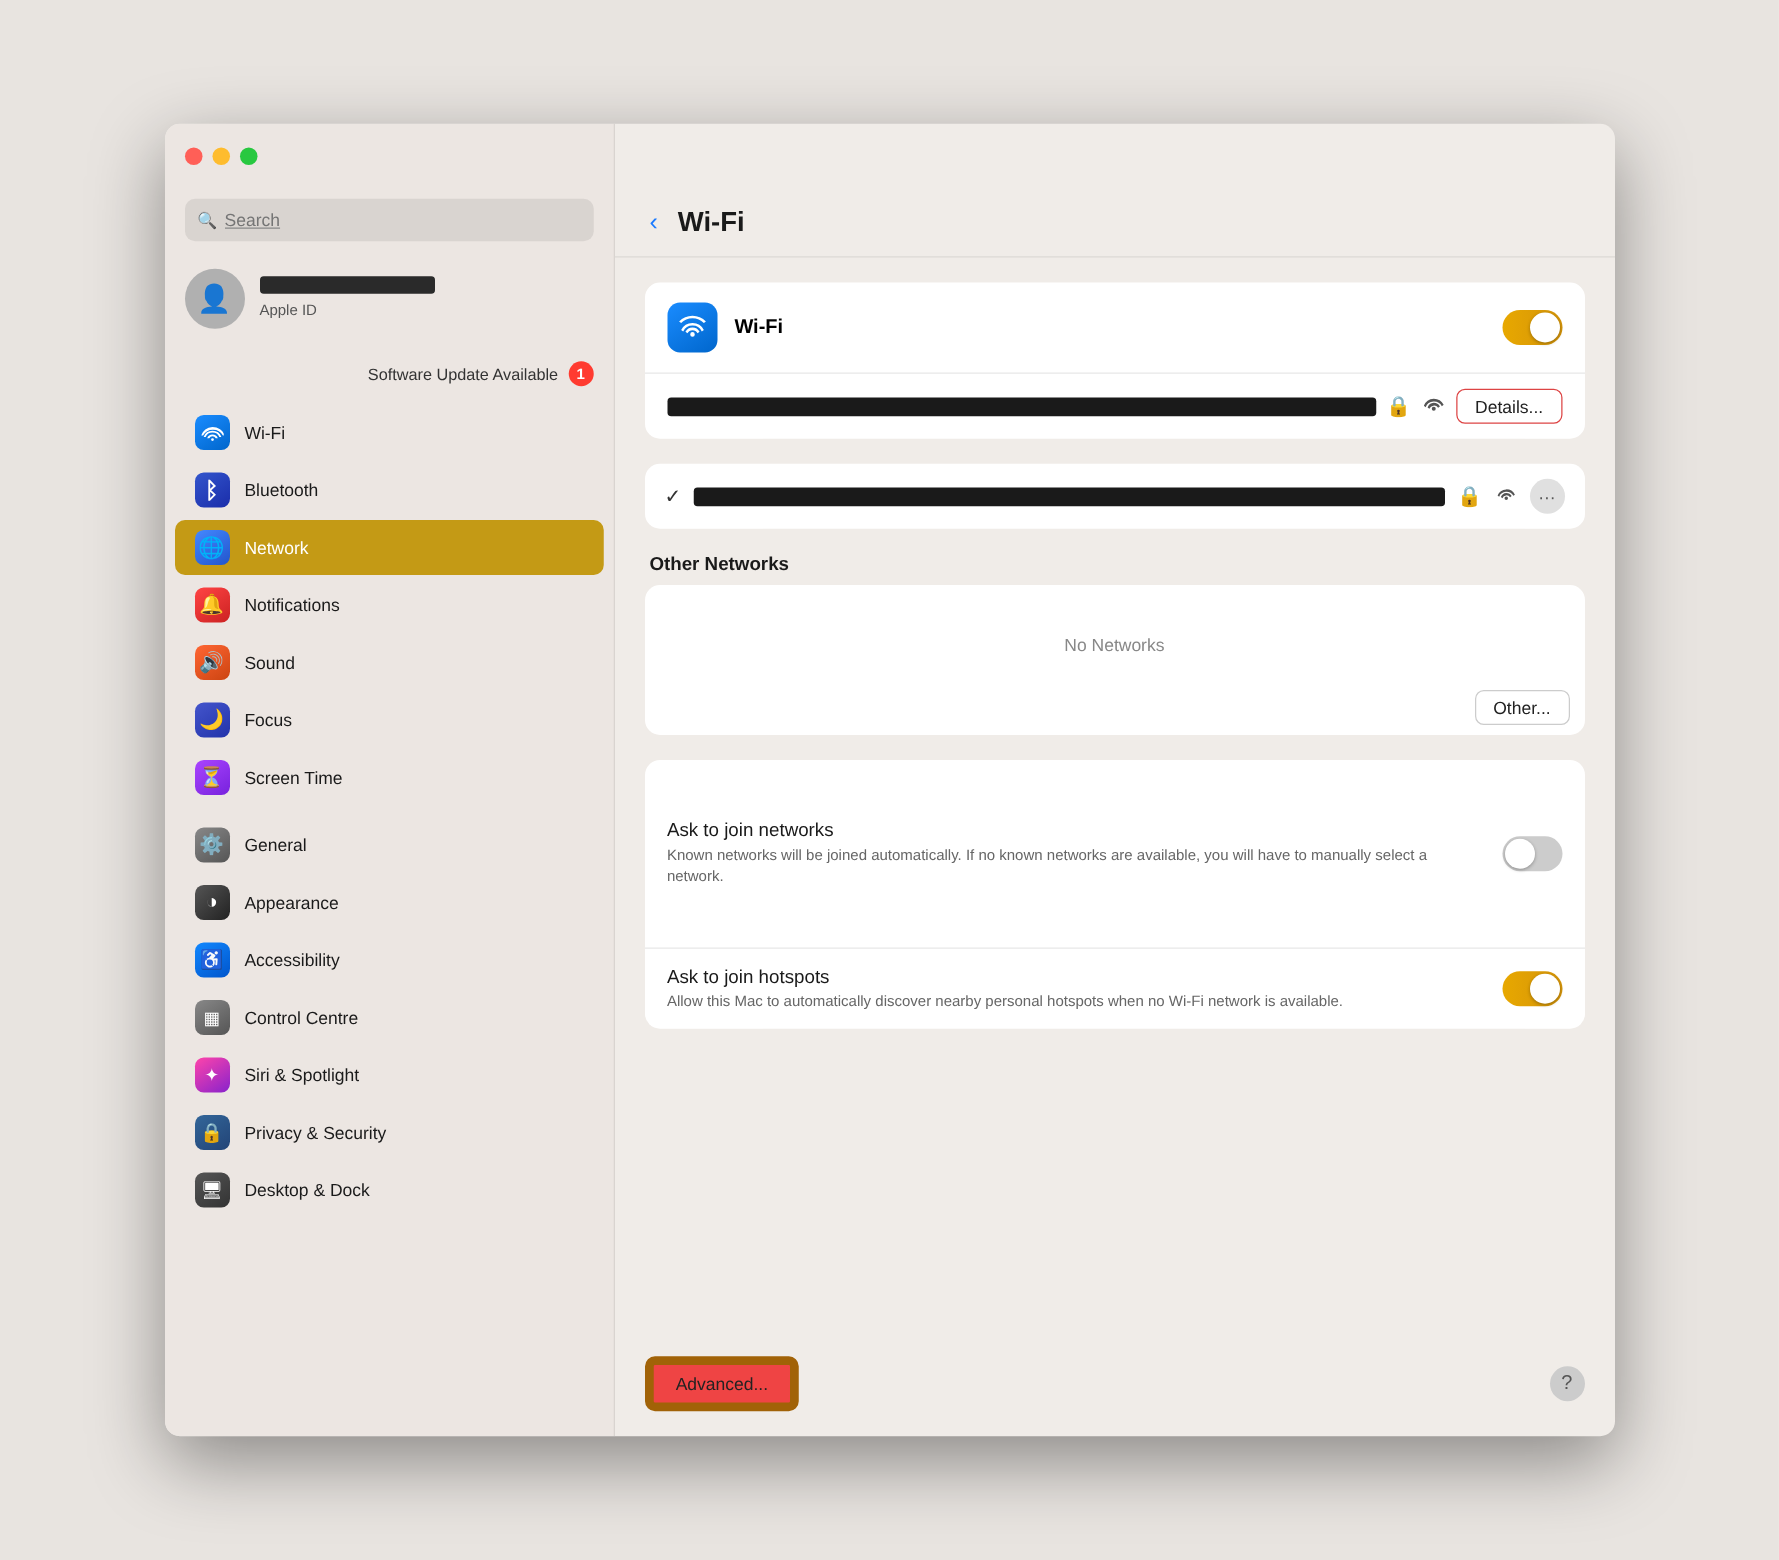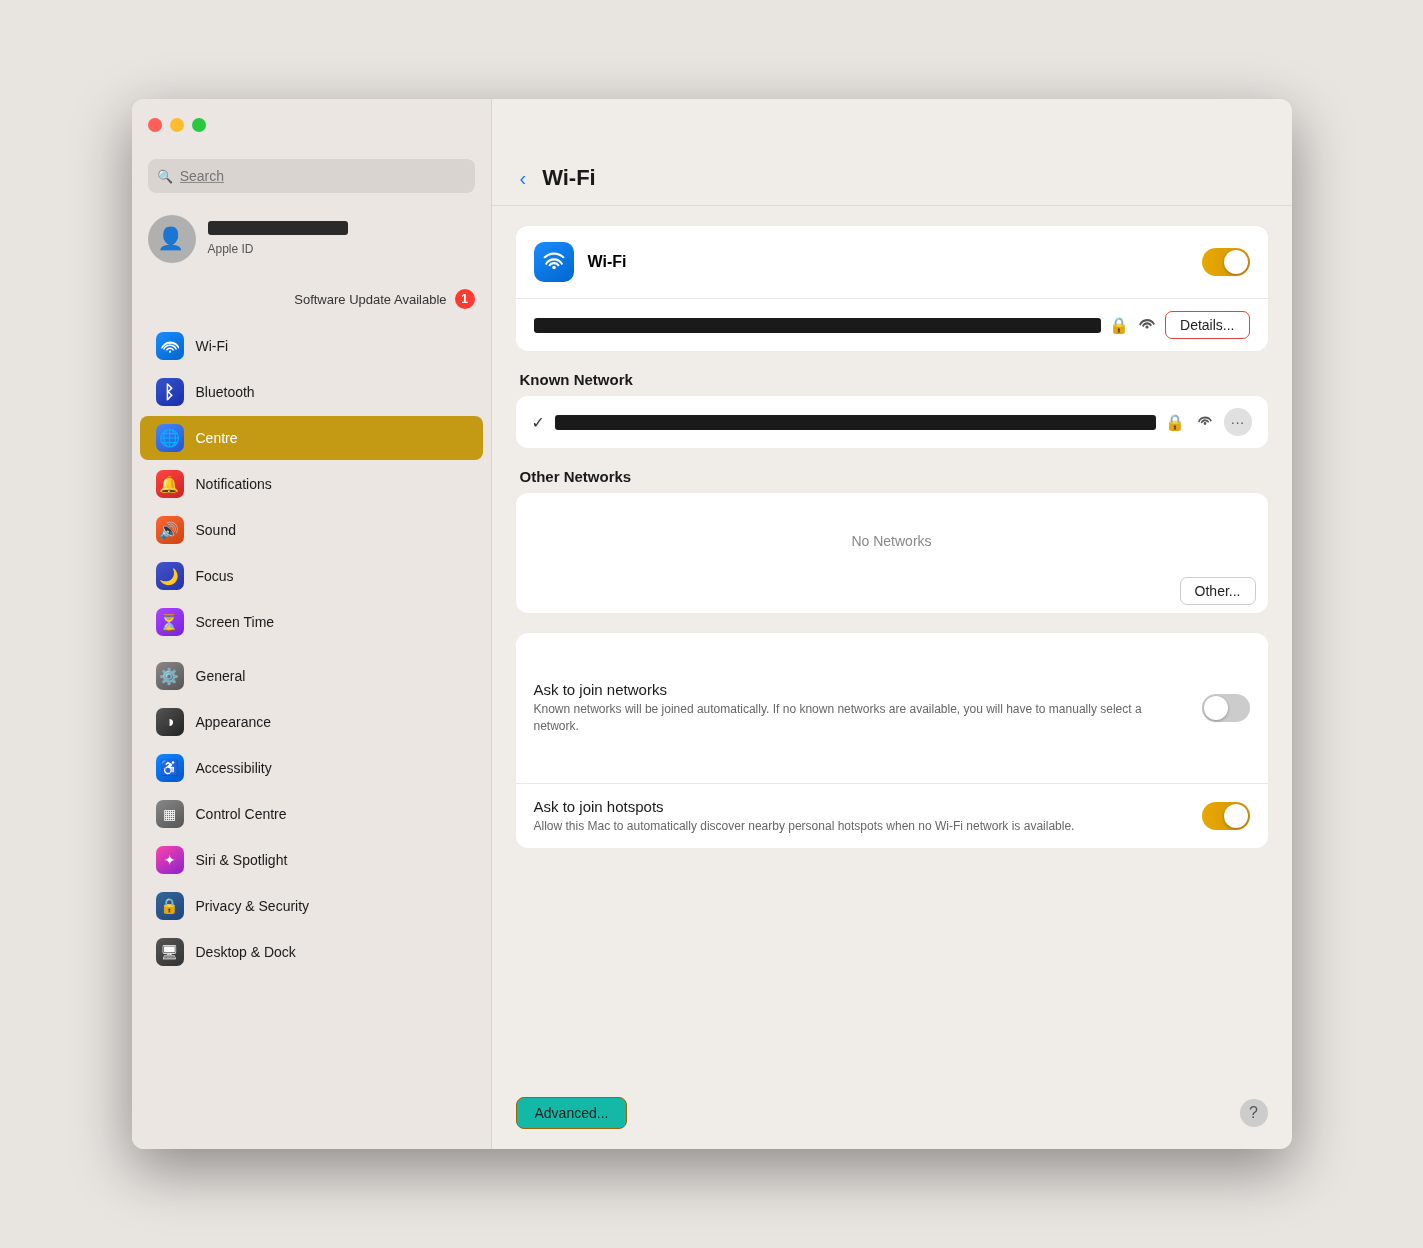--- a/index.html
+++ b/index.html
@@ -432,22 +432,22 @@
     }
 
     
     .content-footer {
       display: flex;
       justify-content: space-between;
       align-items: center;
       padding: 12px 24px 20px;
     }
     .advanced-btn {
-      background: #14b8a6;
-      border: 1px solid #a16207;
+      background: #ef4444;
+      border: 7px solid #a16207;
       border-radius: 8px;
       padding: 7px 18px;
       font-size: 14px;
       cursor: pointer;
       color: #222;
     }
     .help-btn {
       width: 28px; height: 28px;
       border-radius: 50%;
       background: #ccc;
@@ -505,21 +505,21 @@
       <span class="item-label">Wi-Fi</span>
     </div>
 
     <div class="sidebar-item">
       <div class="item-icon icon-bluetooth" style="color:white;font-size:18px;font-weight:bold;">ᛒ</div>
       <span class="item-label">Bluetooth</span>
     </div>
 
     <div class="sidebar-item active">
       <div class="item-icon icon-network" style="color:white;font-size:17px;">🌐</div>
-      <span class="item-label">Centre</span>
+      <span class="item-label">Network</span>
     </div>
 
     <div class="sidebar-item">
       <div class="item-icon icon-notifications" style="color:white;font-size:16px;">🔔</div>
       <span class="item-label">Notifications</span>
     </div>
 
     <div class="sidebar-item">
       <div class="item-icon icon-sound" style="color:white;font-size:16px;">🔊</div>
       <span class="item-label">Sound</span>
@@ -602,21 +602,20 @@
             <span class="wifi-signal">
               <svg width="20" height="16" viewBox="0 0 24 20" fill="none">
                 <path d="M12 13a2 2 0 110 4 2 2 0 010-4zm0-4a7 7 0 016.18 3.7l-1.8 1.3A5 5 0 007.62 15l-1.8-1.3A7 7 0 0112 9zm0-4a11 11 0 019.9 6.1l-1.8 1.3A9 9 0 003.9 13.4l-1.8-1.3A11 11 0 0112 5z" fill="#555"></path>
               </svg>
             </span>
             <button class="details-btn">Details...</button>
           </div>
         </div>
       </div>
 
-      <div class="section-header">Known Network</div>
       <div class="card">
         <div class="known-network-row">
           <span class="checkmark">✓</span>
           <div class="known-name-redacted"></div>
           <span class="lock-icon">🔒</span>
           <span>
             <svg width="18" height="14" viewBox="0 0 24 20" fill="none">
               <path d="M12 13a2 2 0 110 4 2 2 0 010-4zm0-4a7 7 0 016.18 3.7l-1.8 1.3A5 5 0 007.62 15l-1.8-1.3A7 7 0 0112 9zm0-4a11 11 0 019.9 6.1l-1.8 1.3A9 9 0 003.9 13.4l-1.8-1.3A11 11 0 0112 5z" fill="#555"></path>
             </svg>
           </span>

